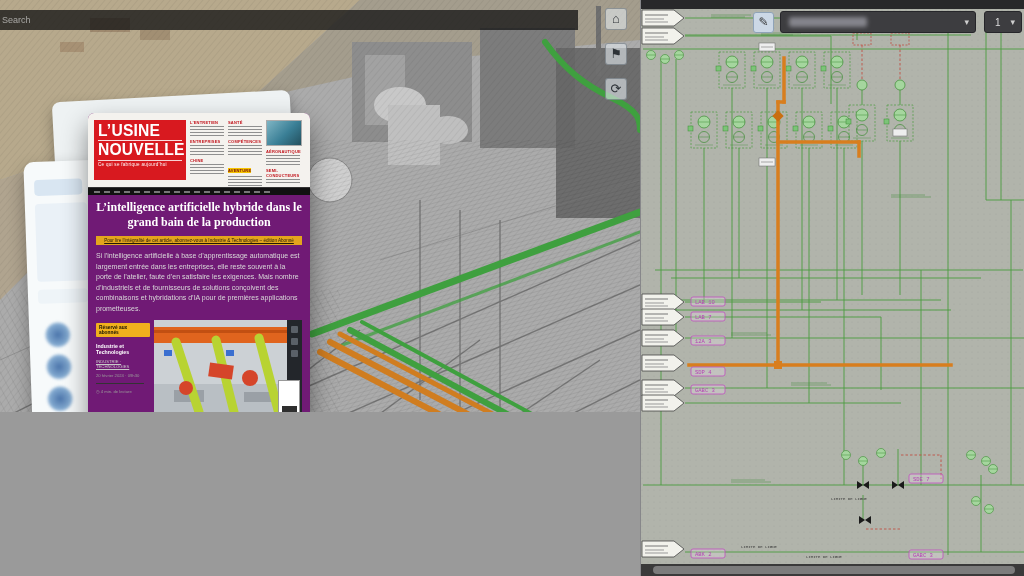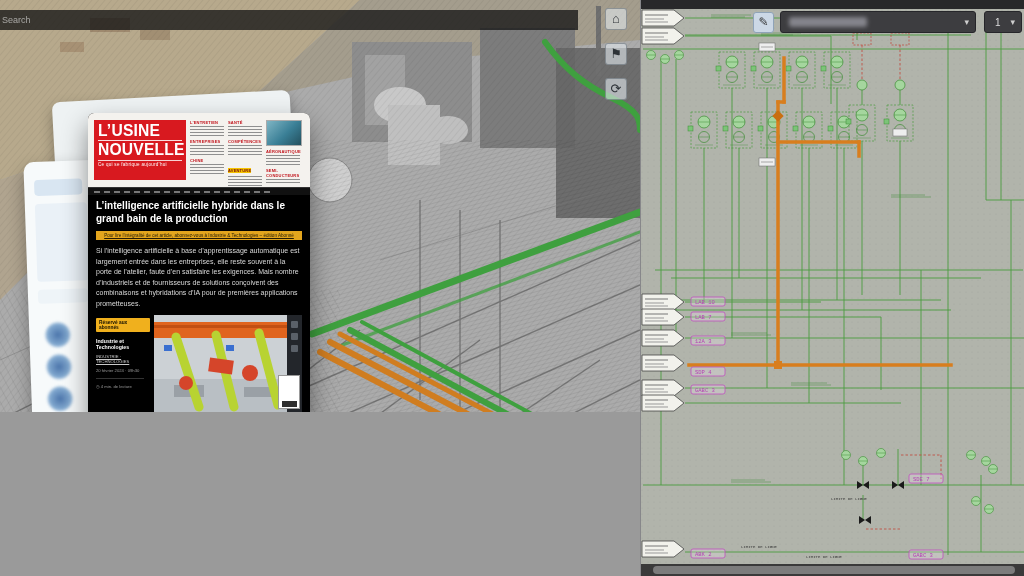--- a/index.html
+++ b/index.html
@@ -14,33 +14,33 @@
   #anno-line{position:absolute;left:620px;top:447px;width:3px;height:106px;background:#4d7fd0;opacity:.92;}
   .anno-handle{position:absolute;left:616px;width:10px;height:10px;background:#8d9299;border:1px solid #4a4f55;box-sizing:border-box;}
 
   
   #card-back-top{position:absolute;left:55px;top:96px;width:238px;height:130px;background:#eef2f3;border-radius:8px;transform:rotate(-3deg);box-shadow:0 6px 14px rgba(0,0,0,.30);}
   #card-back-left{position:absolute;left:28px;top:158px;width:248px;height:272px;background:#f7fafb;border-radius:10px;transform:rotate(-2deg);box-shadow:0 8px 18px rgba(0,0,0,.32);}
   .skel{position:absolute;border-radius:4px;}
   .blob{position:absolute;left:15px;width:27px;height:27px;border-radius:50%;background:radial-gradient(circle at 50% 50%,#2f5f9e 0%,#6f9cc9 55%,rgba(255,255,255,0) 72%);filter:blur(1.2px);opacity:.85;}
 
   
-  #article-card{position:absolute;left:88px;top:113px;width:222px;height:342px;background:#000000;border-radius:6px;overflow:hidden;box-shadow:0 12px 26px rgba(0,0,0,.45);}
+  #article-card{position:absolute;left:88px;top:113px;width:222px;height:342px;background:#701a75;border-radius:6px;overflow:hidden;box-shadow:0 12px 26px rgba(0,0,0,.45);}
   #masthead{position:relative;height:74px;background:#f4f2ee;}
   #redbox{position:absolute;left:6px;top:7px;width:92px;height:60px;background:#d8191f;color:#fff;padding:3px 4px;box-sizing:border-box;}
   #redbox .t1{font-weight:800;font-size:17px;line-height:.95;letter-spacing:.2px;transform:scaleX(.92);transform-origin:left;}
   #redbox .rule{height:1px;background:rgba(255,255,255,.85);margin:1px 0;}
   #redbox .tag{font-size:4.5px;border-top:1px solid rgba(255,255,255,.8);margin-top:2px;padding-top:1px;letter-spacing:.3px;}
   .mcol{position:absolute;top:7px;width:34px;}
   .rub{font-size:4px;font-weight:bold;color:#c1121a;margin-bottom:1px;letter-spacing:.2px;}
   .tl{height:10px;background:repeating-linear-gradient(to bottom,#8f8f8f 0 1px,rgba(0,0,0,0) 1px 3px);margin-bottom:3px;}
   #mini-photo{position:absolute;left:178px;top:7px;width:36px;height:26px;background:linear-gradient(135deg,#7fb5c4 0%,#3a7f96 55%,#23505e 100%);border:1px solid #aaa;box-sizing:border-box;}
   #issue-bar{height:7px;background:#111;border-top:1px solid #333;display:flex;align-items:center;}
   #issue-bar .dots{height:2px;width:80%;margin-left:6px;background:repeating-linear-gradient(to right,#777 0 6px,rgba(0,0,0,0) 6px 10px);}
-  #headline{padding:5px 8px 4px 8px;color:#fff;font-family:Liberation Sans, sans-serif;font-weight:bold;font-size:10px;line-height:1.25;}
+  #headline{padding:5px 8px 4px 8px;color:#fff;font-family:Liberation Serif, serif;font-weight:bold;font-size:12px;line-height:1.25;text-align:center;}
   #sub-banner{margin:2px 8px;background:#e3a51d;color:#221a05;font-size:4.6px;text-align:center;padding:2px 2px;}
   #sub-banner u{text-decoration:underline;}
   #body-text{padding:4px 8px;color:#d9d9d9;font-size:7px;line-height:1.5;}
   #content-row{display:flex;padding:2px 8px 0 8px;}
   #meta-col{width:54px;flex:none;}
   #badge{display:inline-block;background:#f0b01d;color:#161102;font-size:4.8px;font-weight:bold;padding:2px 3px;border-radius:1px;}
   .pub{font-size:5.2px;font-weight:bold;color:#fff;margin-top:5px;}
   .tags{font-size:4.2px;color:#c9c9c9;text-decoration:underline;margin-top:4px;}
   .date{font-size:4.2px;color:#9a9a9a;margin-top:4px;}
   .mrule{height:1px;background:#333;margin:5px 6px 5px 0;}

